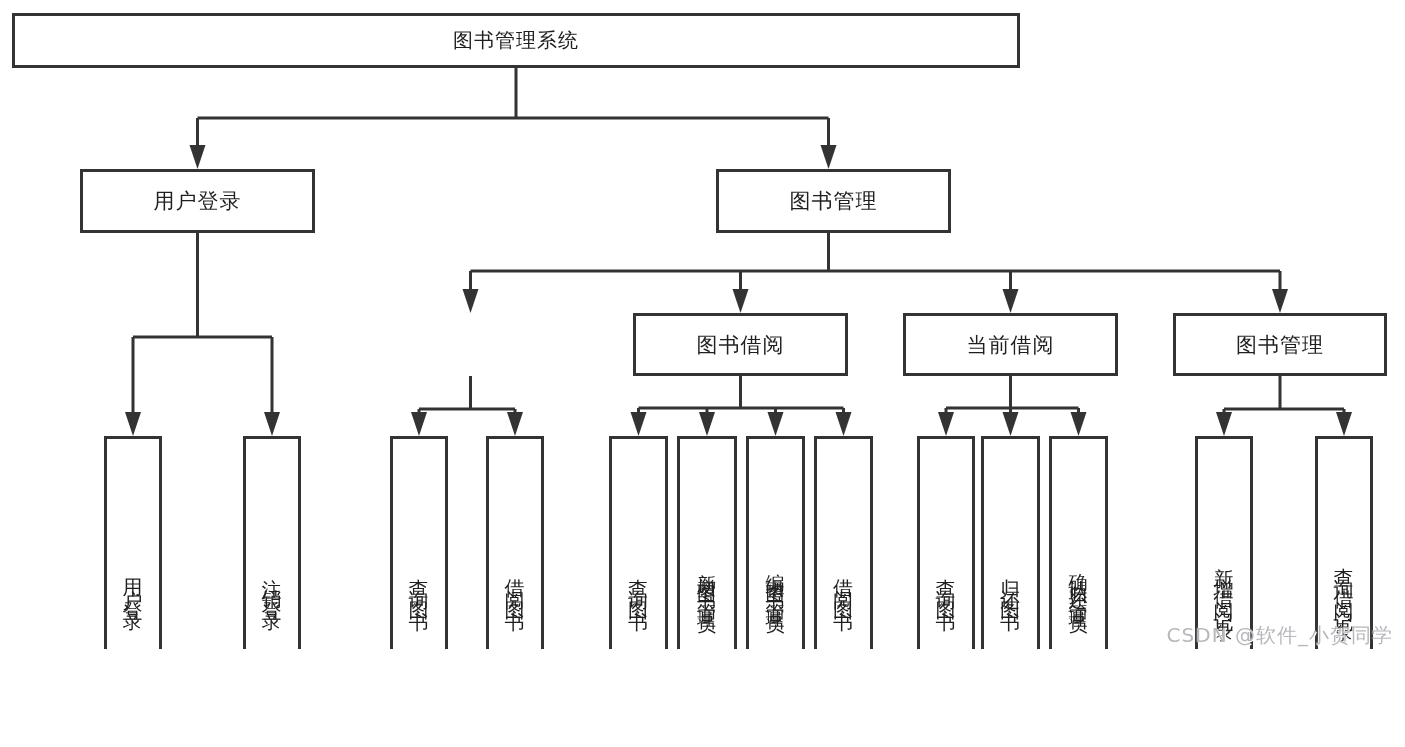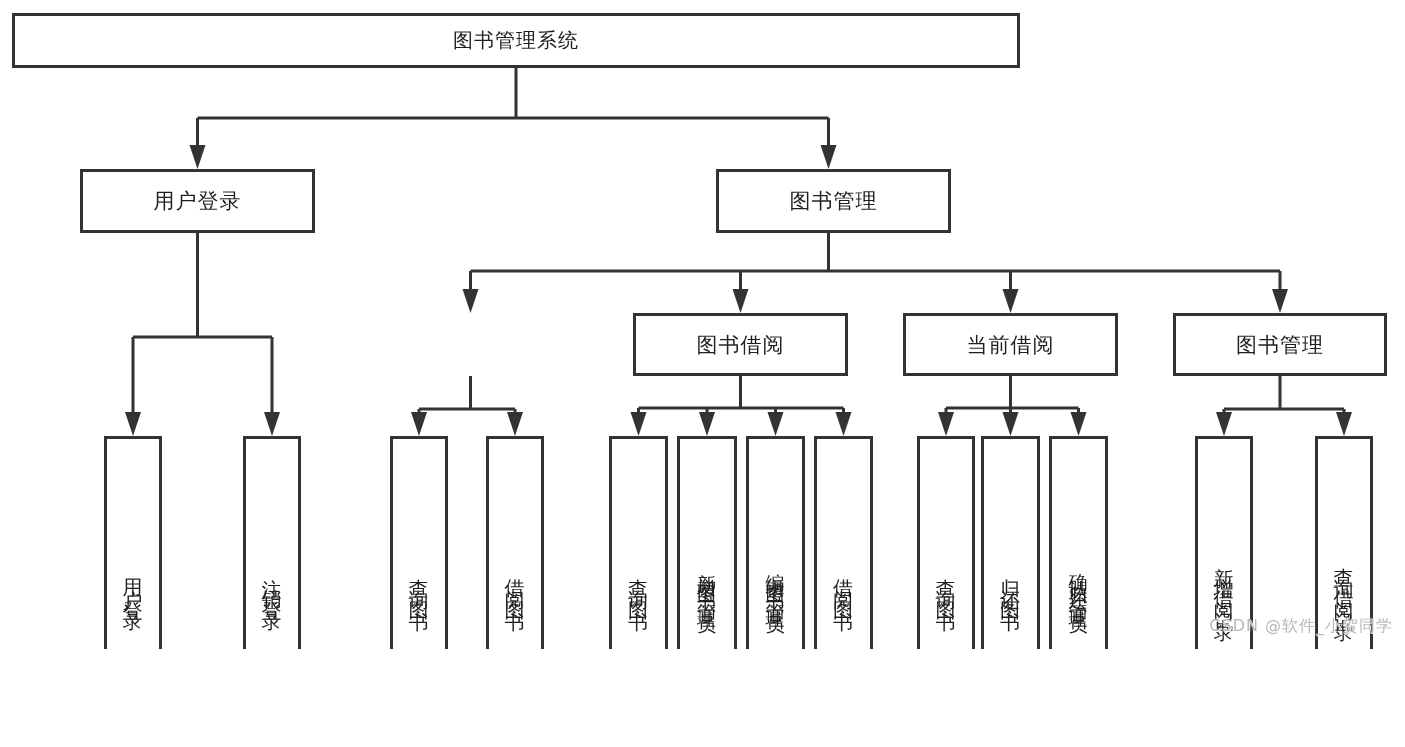--- a/index.html
+++ b/index.html
@@ -38,22 +38,22 @@
     writing-mode: vertical-rl;
     text-orientation: mixed;
     font-size: 20px;
     line-height: 1;
   }
   .ls-wide span { letter-spacing: 11px; }
   .ls-tight span { letter-spacing: 6px; font-size: 19px; }
   .watermark {
     position: absolute;
     right: 12px;
-    bottom: 12px;
-    font-size: 16px;
+    bottom: 0;
+    font-size: 20px;
     color: var(--watermark);
     letter-spacing: 1px;
     z-index: 5;
     text-shadow: 0 0 2px #ffffff, 1px 1px 0 #ffffff;
     white-space: nowrap;
   }
 </style>
 </head>
 <body>
 

